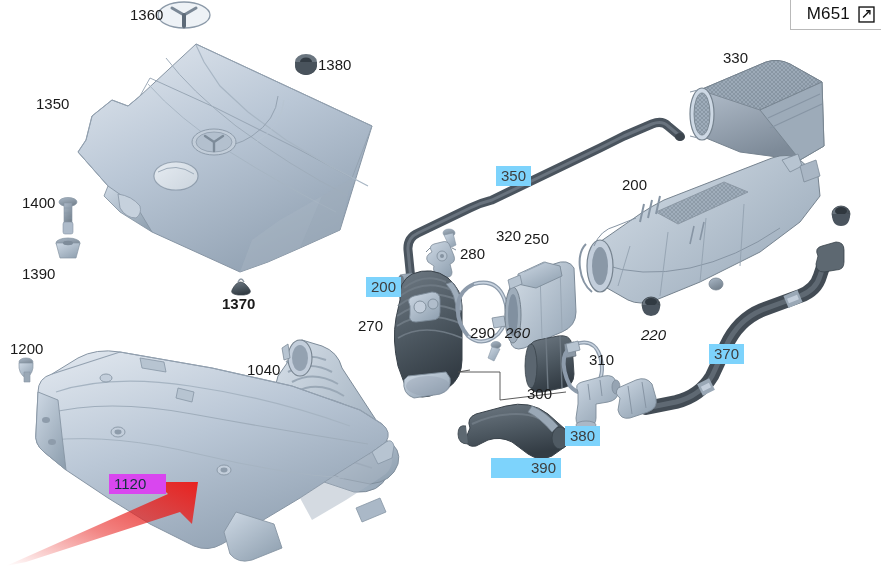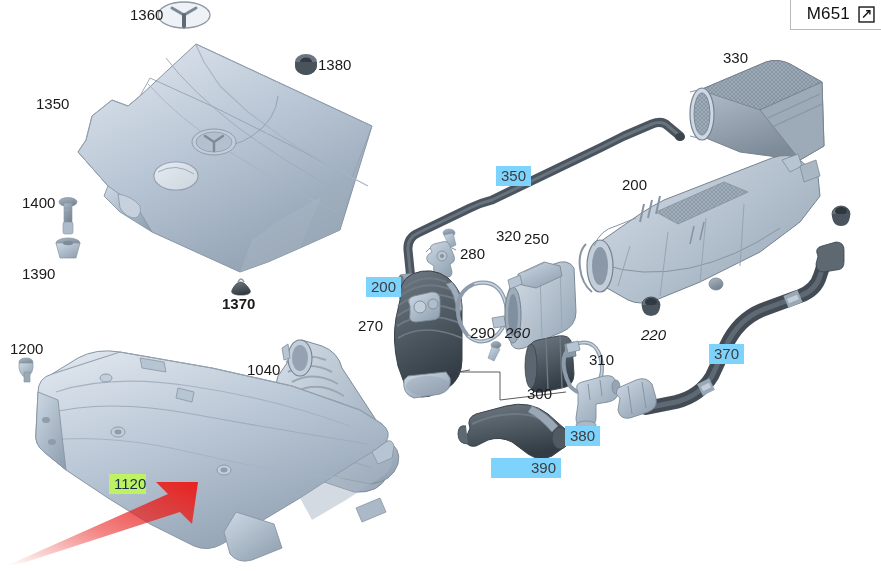--- a/index.html
+++ b/index.html
@@ -32,23 +32,23 @@
     color:#1a1a1a;
     white-space:nowrap;
     line-height:1;
   }
   .lbl.gray{
     background:#7dd3fc;
     color:#3d3d3d;
     padding:2px 5px 3px 5px;
   }
   .lbl.cyan{
-    background:#bef264;
+    background:#d946ef;
     color:#12323d;
-    padding:2px 0 3px 5px;
+    padding:2px 20px 3px 5px;
   }
 
   
   .art{position:absolute;left:0;top:0;width:881px;height:571px;}
 </style>
 </head>
 <body>
 
 <div id="stage">
 

